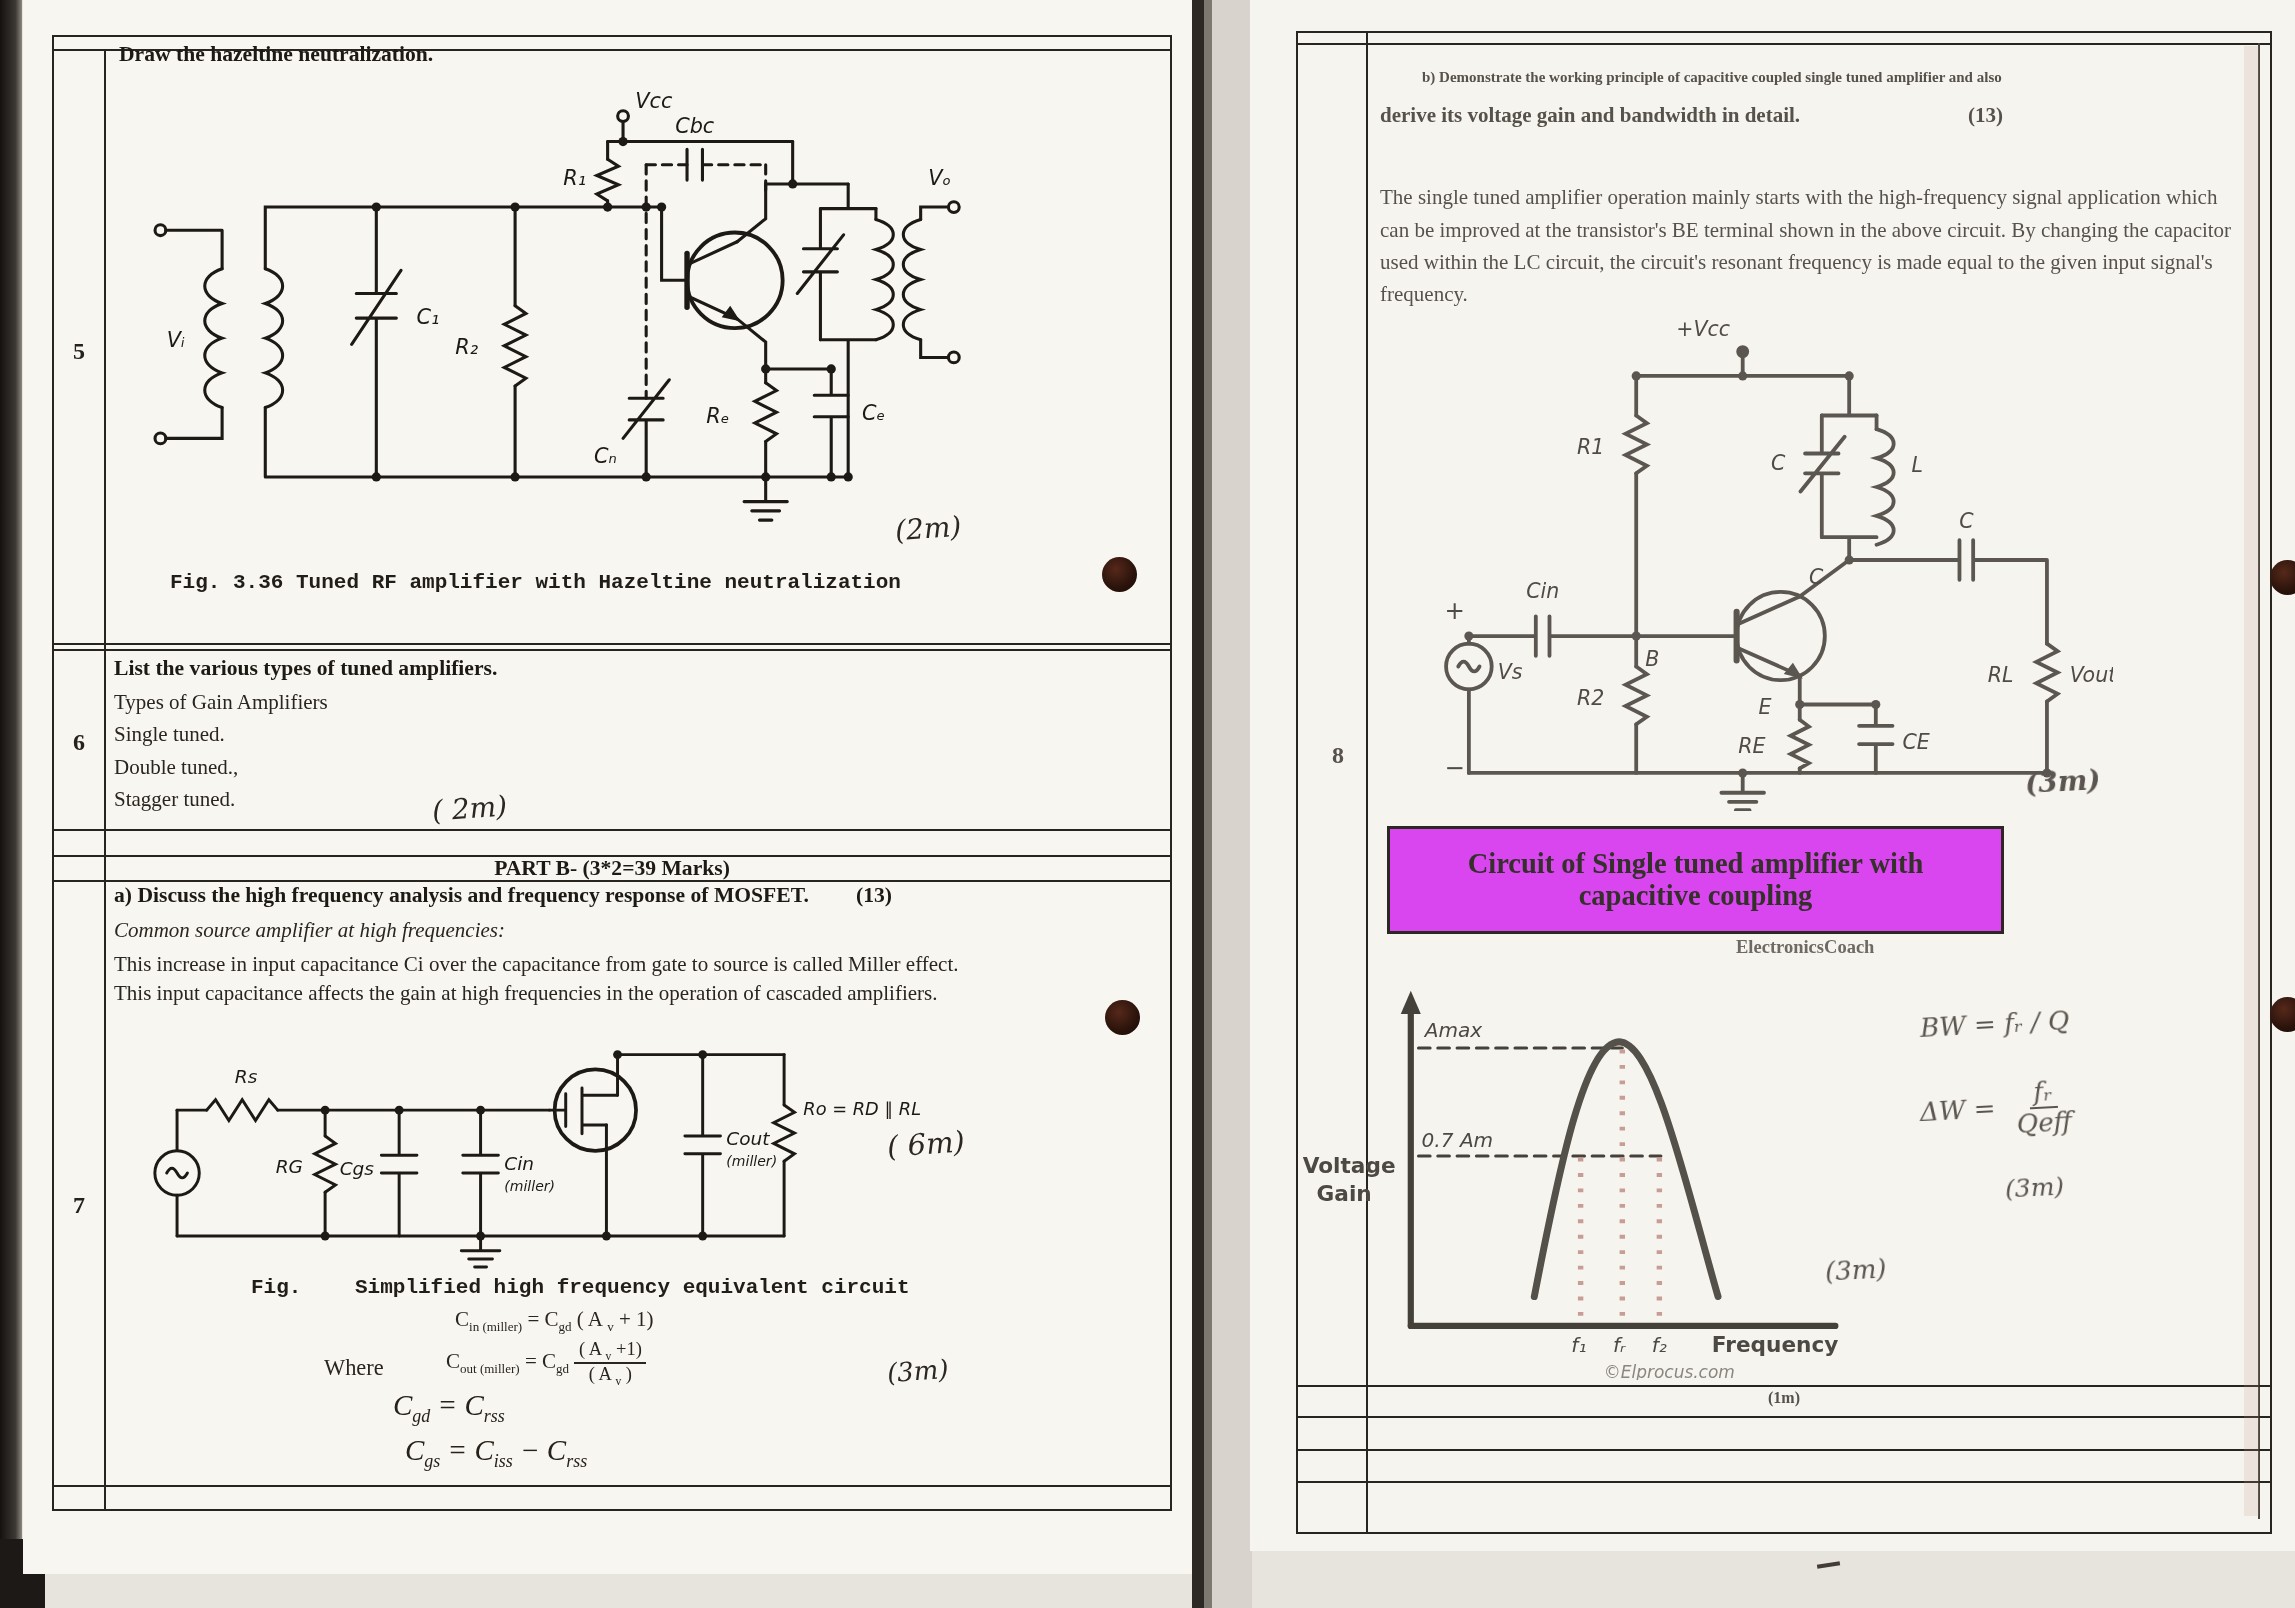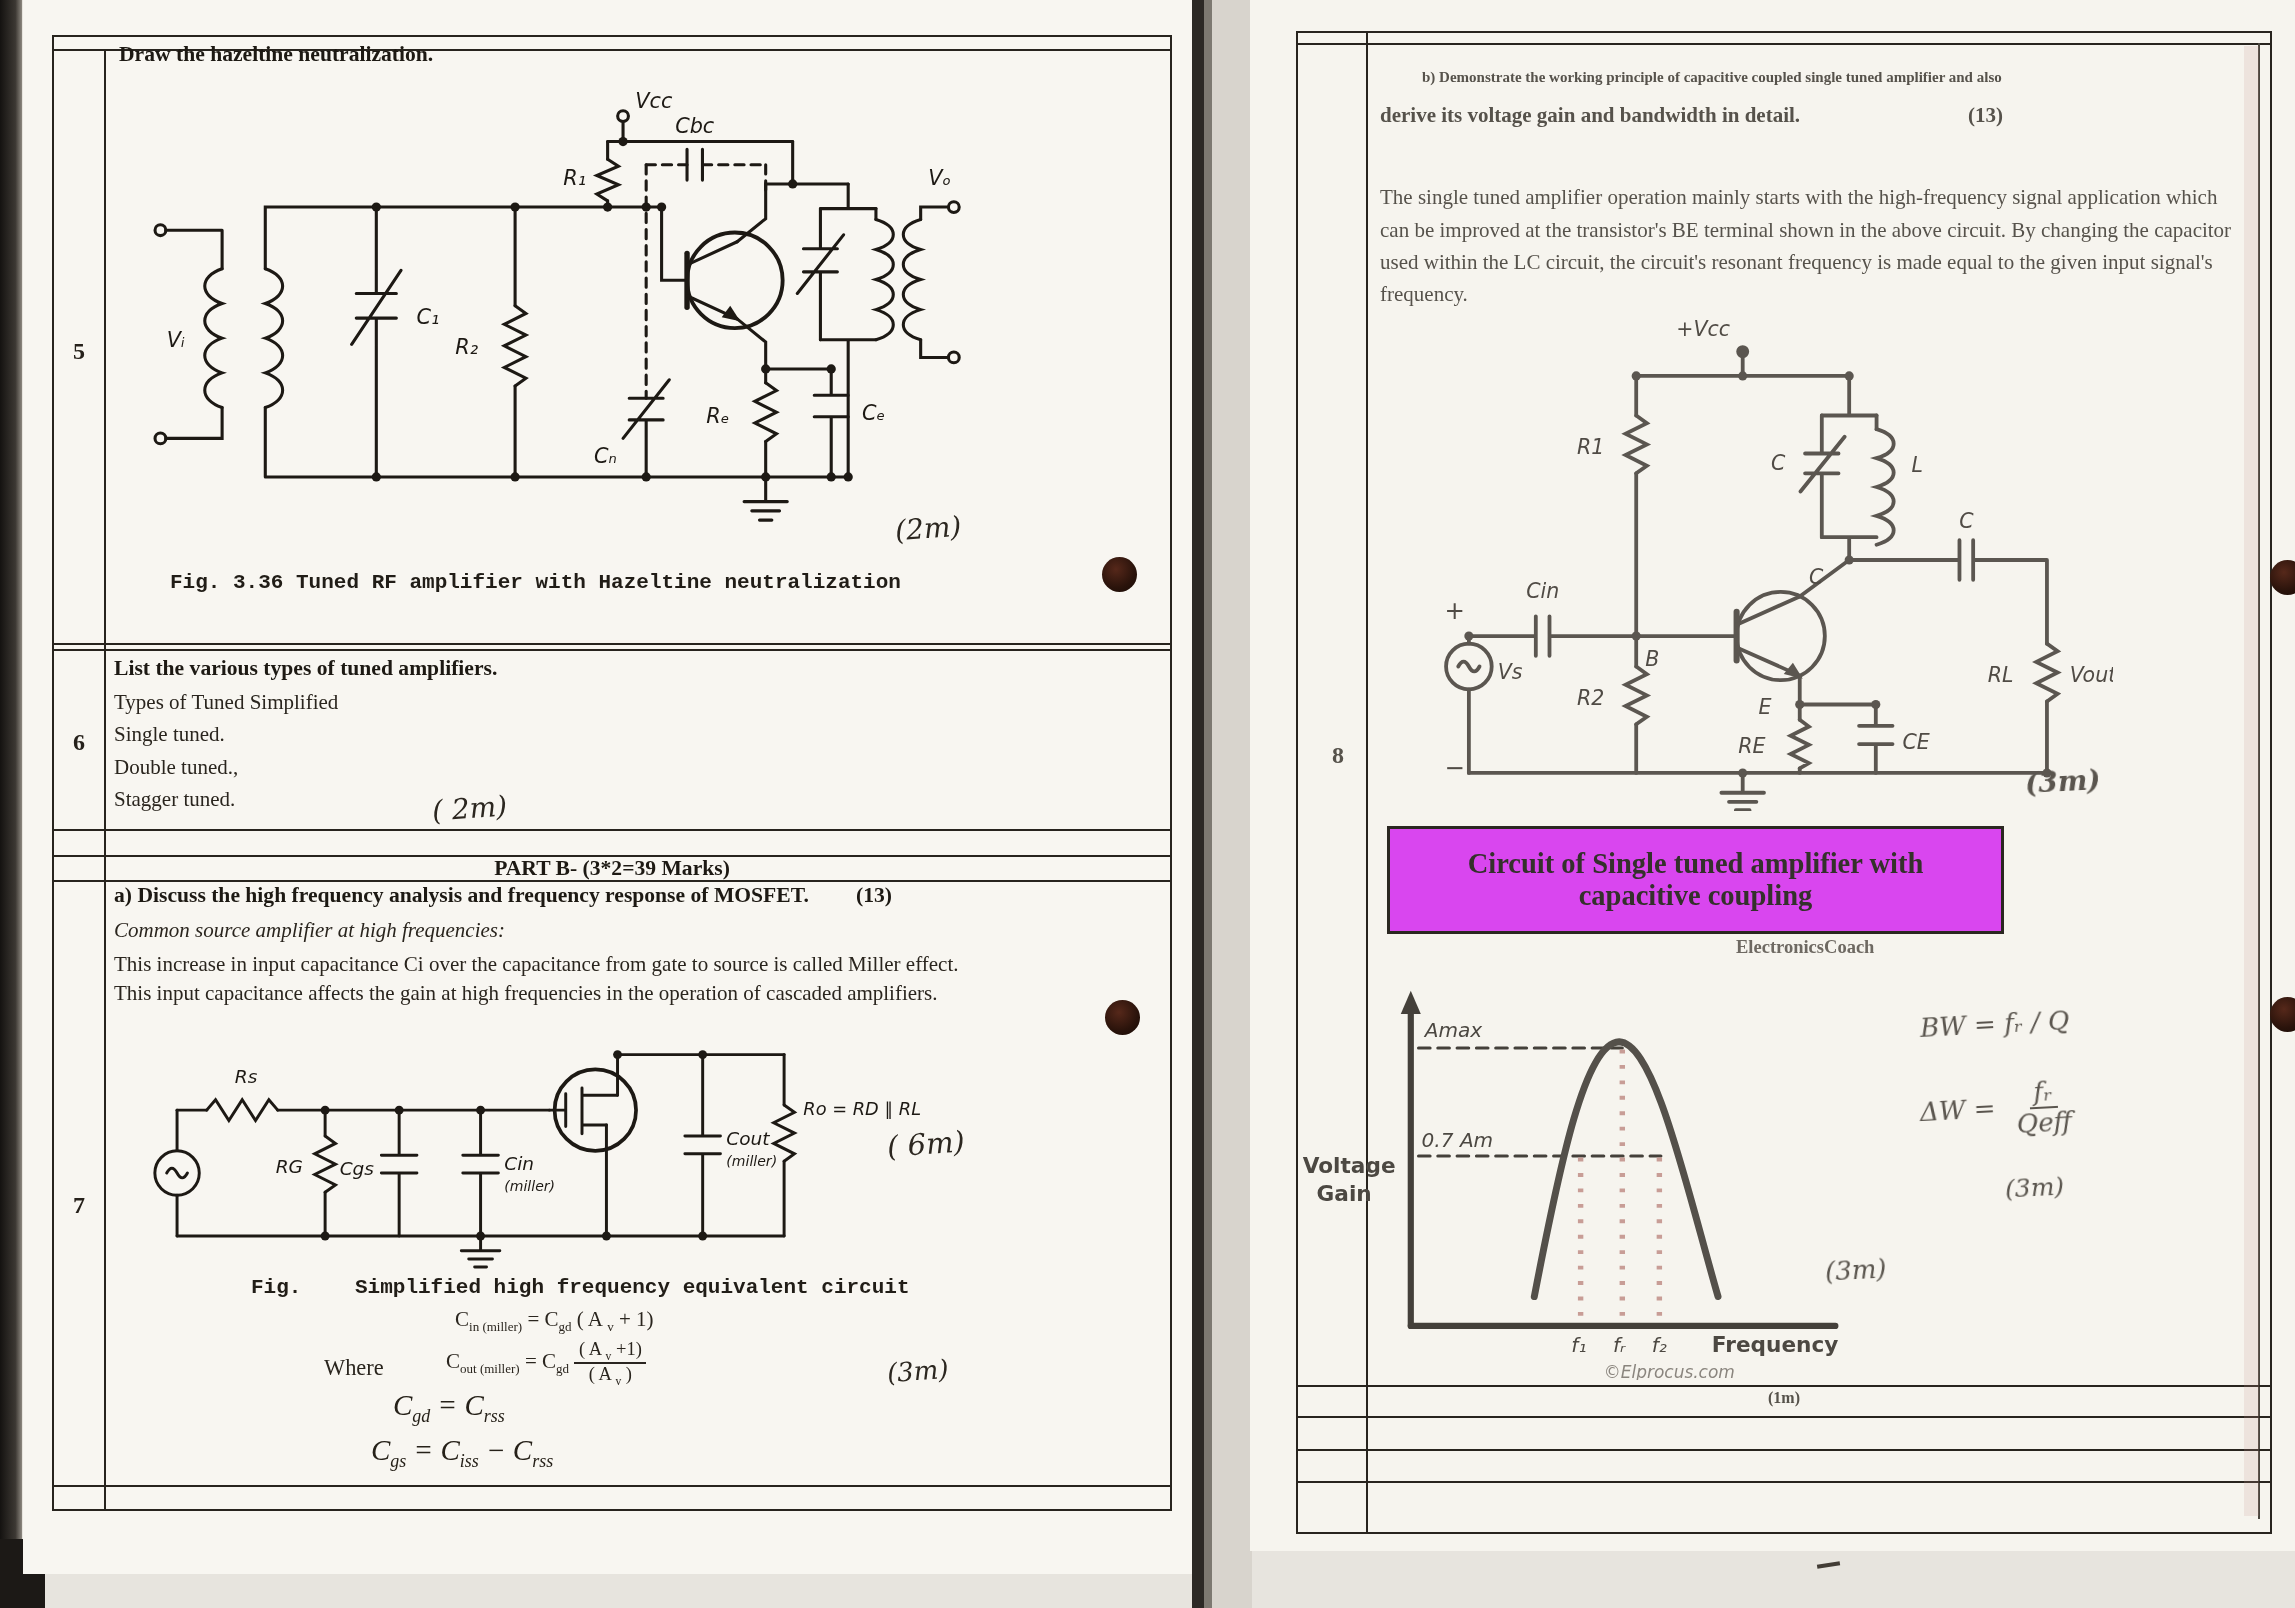--- a/index.html
+++ b/index.html
@@ -137,21 +137,21 @@
         <text x="970" y="446">Cₑ</text>
         <text x="80" y="352" text-anchor="middle">Vᵢ</text>
         <text x="1056" y="142">Vₒ</text>
       </g>
     </svg>
 
     <div class="hand" style="left:872px;top:512px;font-size:28px;">(2m)</div>
     <div class="caption" style="left:147px;top:571px;">Fig. 3.36 Tuned RF amplifier with Hazeltine neutralization</div>
 
     <div class="title-text" style="left:91px;top:656px;">List the various types of tuned amplifiers.</div>
-    <div class="body-text" style="left:91px;top:690px;">Types of Tuned Simplified</div>
+    <div class="body-text" style="left:91px;top:690px;">Types of Gain Amplifiers</div>
     <div class="body-text" style="left:91px;top:722px;">Single tuned.</div>
     <div class="body-text" style="left:91px;top:755px;">Double tuned.,</div>
     <div class="body-text" style="left:91px;top:787px;">Stagger tuned.</div>
     <div class="hand" style="left:409px;top:792px;font-size:28px;">( 2m)</div>
 
     <div class="title-text" style="left:29px;top:856px;width:1120px;text-align:center;white-space:normal;">PART B- (3*2=39 Marks)</div>
 
     <div class="title-text" style="left:91px;top:883px;">a) Discuss the high frequency analysis and frequency response of MOSFET.</div>
     <div class="title-text" style="left:833px;top:883px;">(13)</div>
     <div class="body-text" style="left:91px;top:918px;font-style:italic;">Common source amplifier at high frequencies:</div>
@@ -212,21 +212,21 @@
     <div class="eq" style="left:423px;top:1339px;">
       <span>C<sub>out (miller)</sub>   =   C<sub>gd</sub></span>
       <span class="frac" style="font-size:18.5px;">
         <span class="num">( A <sub>v</sub> +1)</span>
         <span class="den">( A <sub>v</sub> )</span>
       </span>
     </div>
     <div class="body-text" style="left:301px;top:1355px;font-size:22.4px;">Where</div>
     <div class="eq-big" style="left:370px;top:1389px;">C<sub>gd</sub>   =   C<sub>rss</sub></div>
     <div class="hand" style="left:864px;top:1356px;font-size:26px;">(3m)</div>
-    <div class="eq-big" style="left:348px;top:1434px;">C<sub>gs</sub>   =   C<sub>iss</sub> − C<sub>rss</sub></div>
+    <div class="eq-big" style="left:382px;top:1434px;">C<sub>gs</sub>   =   C<sub>iss</sub> − C<sub>rss</sub></div>
 
     <div class="dot" style="left:1079px;top:557px;width:35px;height:35px;"></div>
     <div class="dot" style="left:1082px;top:1000px;width:35px;height:35px;"></div>
   </div>
 
   <div class="page pg-right">
 
     <div class="ln" style="left:46px;top:31px;width:976px;height:2.3px;"></div>
     <div class="ln" style="left:46px;top:43px;width:976px;height:2.3px;"></div>
     <div class="ln" style="left:46px;top:31px;width:2.3px;height:1503px;"></div>

